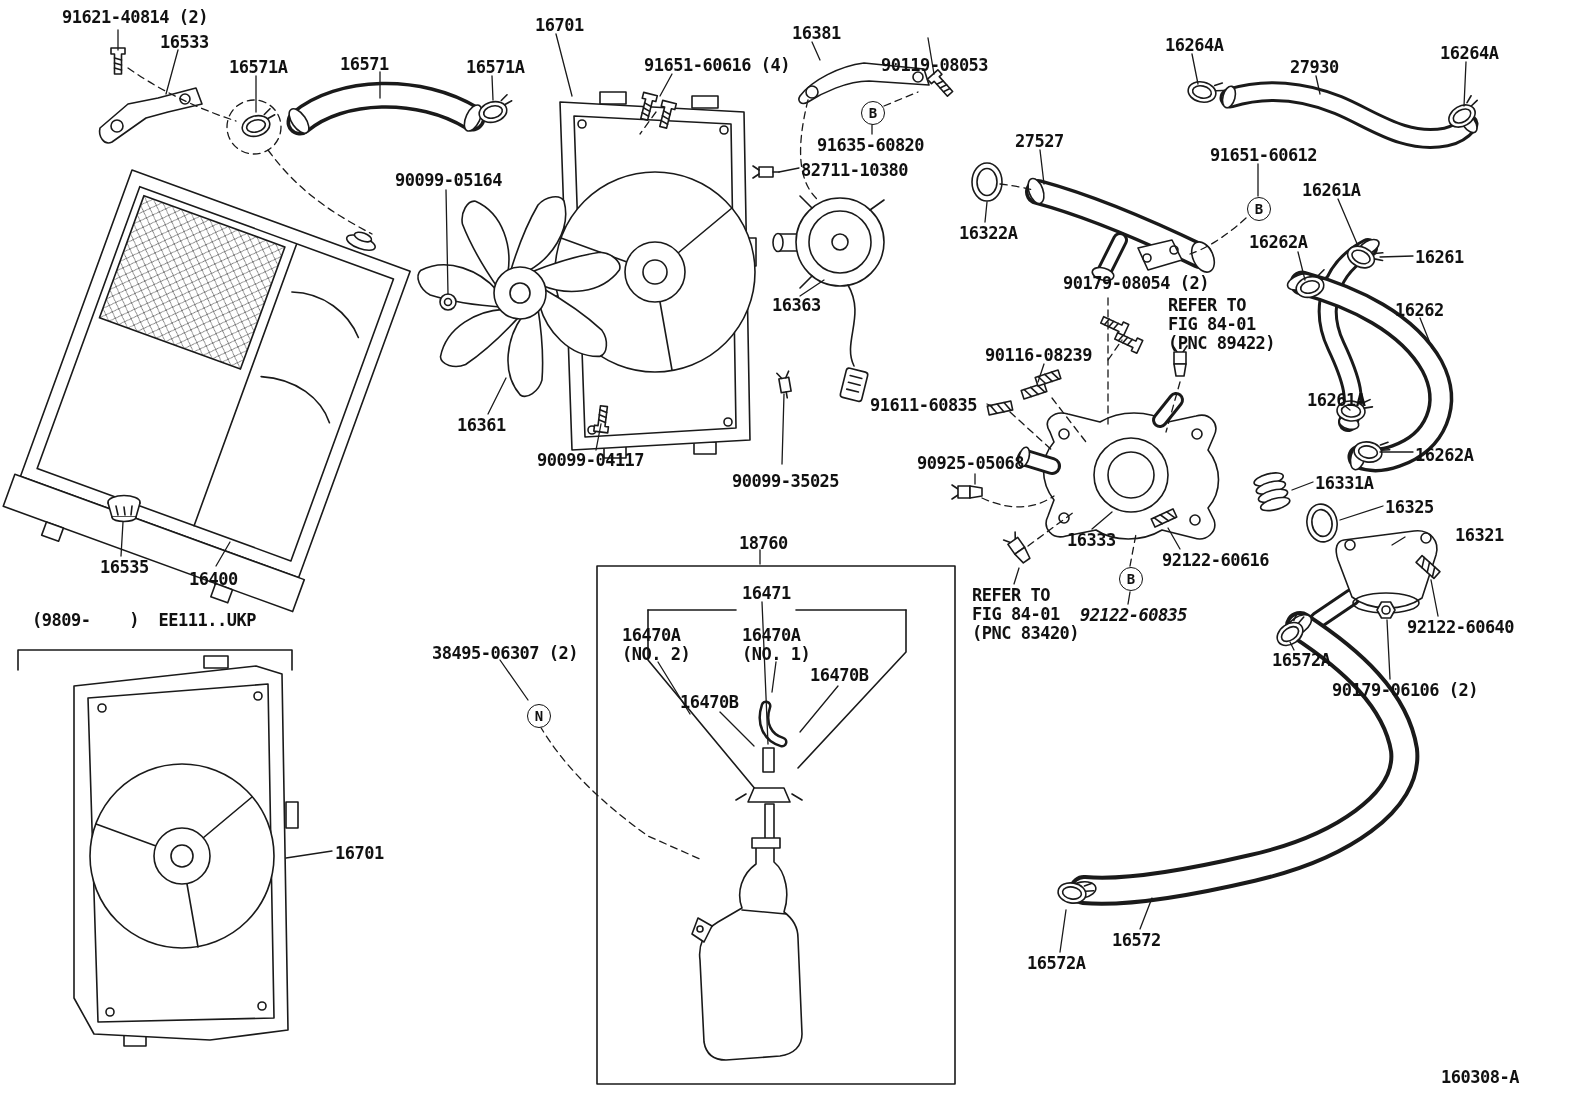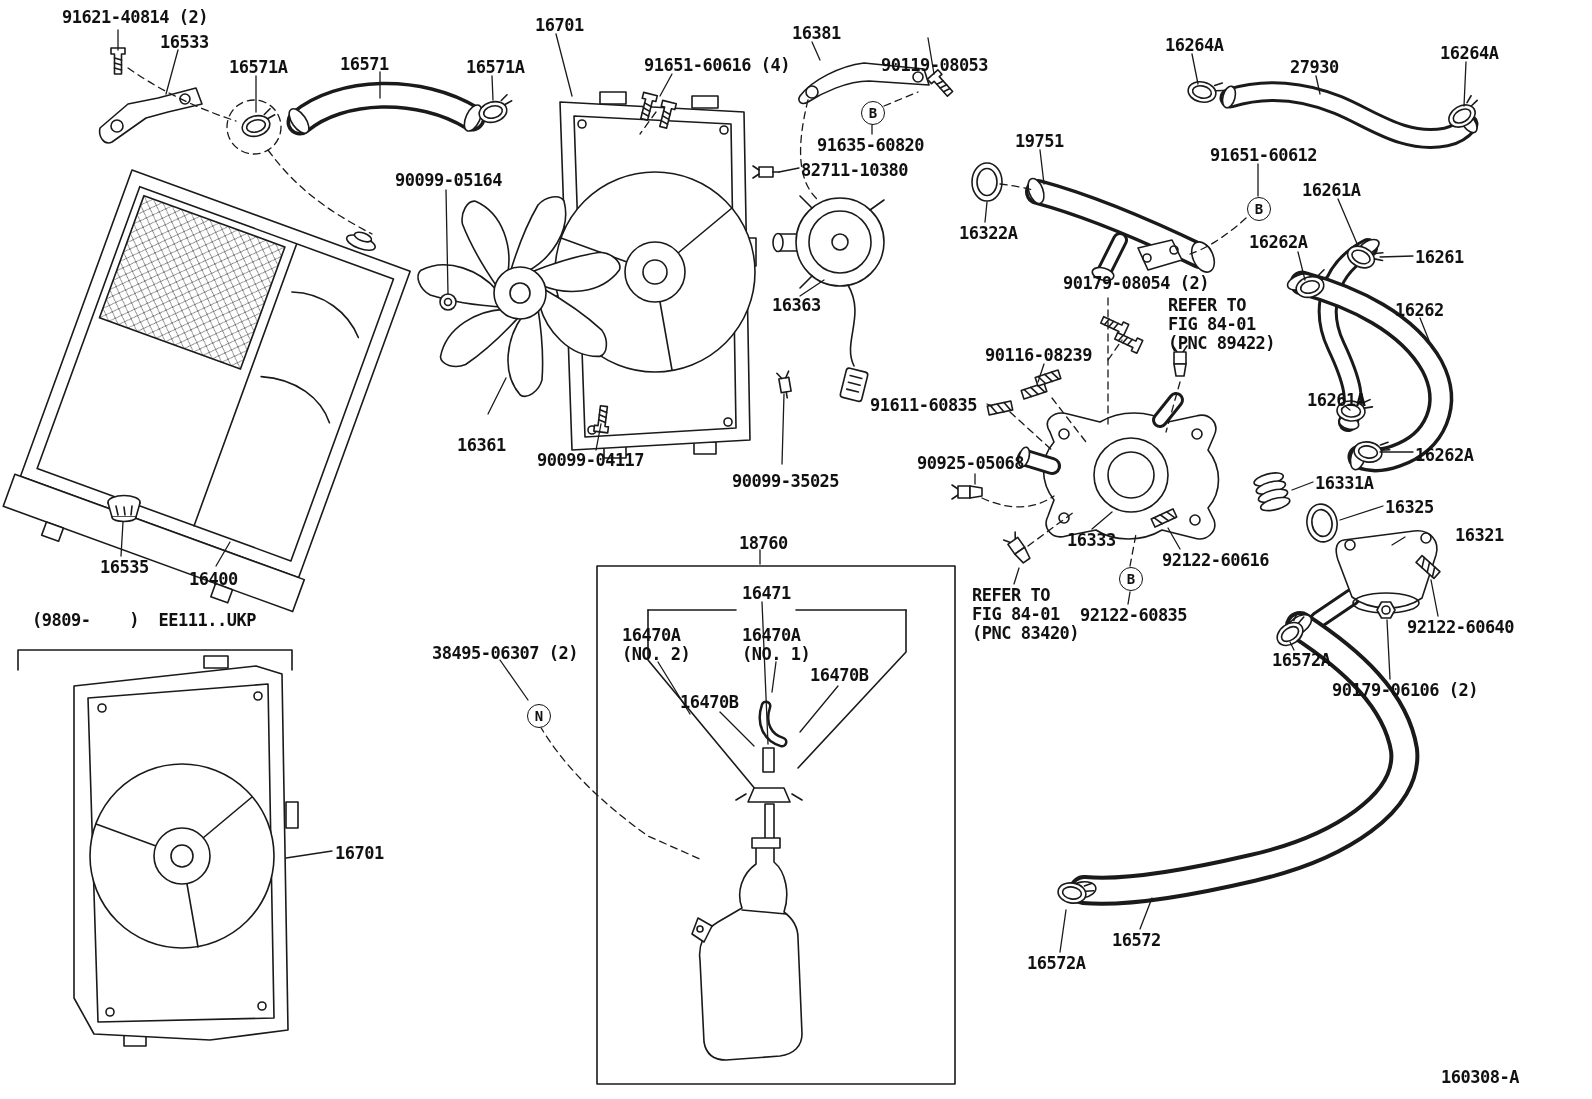--- a/index.html
+++ b/index.html
@@ -373,37 +373,37 @@
       <div class="part-label" style="left: 466px; top: 58px;">16571A</div>
       <div class="part-label" style="left: 535px; top: 16px;">16701</div>
       <div class="part-label" style="left: 612px; top: 56px; margin-left: 32px;">91651-60616 (4)</div>
       <div class="part-label" style="left: 792px; top: 24px;">16381</div>
       <div class="part-label" style="left: 881px; top: 20px; margin-top: 36px;">90119-08053</div>
       <div class="part-label" style="left: 1165px; top: 36px;">16264A</div>
       <div class="part-label" style="left: 1290px; top: 58px;">27930</div>
       <div class="part-label" style="left: 1440px; top: 44px;">16264A</div>
       <div class="part-label" style="left: 817px; top: 136px;">91635-60820</div>
       <div class="part-label" style="left: 801px; top: 161px; text-align: center;">82711-10380</div>
-      <div class="part-label" style="left: 1015px; top: 132px;">19751</div>
+      <div class="part-label" style="left: 1015px; top: 132px;">27527</div>
       <div class="part-label" style="left: 1210px; top: 146px;">91651-60612</div>
       <div class="part-label" style="left: 1302px; top: 181px;">16261A</div>
       <div class="part-label" style="left: 395px; top: 171px;">90099-05164</div>
       <div class="part-label" style="left: 959px; top: 224px;">16322A</div>
       <div class="part-label" style="left: 1249px; top: 233px;">16262A</div>
       <div class="part-label" style="left: 1415px; top: 248px;">16261</div>
       <div class="part-label" style="left: 1063px; top: 274px;">90179-08054 (2)</div>
       <div class="part-label" style="left: 1168px; top: 296px;">REFER TO
 FIG 84-01
 (PNC 89422)</div>
       <div class="part-label" style="left: 1395px; top: 301px;">16262</div>
       <div class="part-label" style="left: 772px; top: 296px;">16363</div>
       <div class="part-label" style="left: 985px; top: 346px;">90116-08239</div>
       <div class="part-label" style="left: 870px; top: 396px;">91611-60835</div>
       <div class="part-label" style="left: 1307px; top: 391px;">16261A</div>
-      <div class="part-label" style="left: 457px; top: 416px; margin-top: 20px;">16361</div>
+      <div class="part-label" style="left: 457px; top: 416px;">16361</div>
       <div class="part-label" style="left: 537px; top: 451px;">90099-04117</div>
       <div class="part-label" style="left: 732px; top: 472px;">90099-35025</div>
       <div class="part-label" style="left: 917px; top: 454px;">90925-05068</div>
       <div class="part-label" style="left: 1415px; top: 446px;">16262A</div>
       <div class="part-label" style="left: 1315px; top: 474px;">16331A</div>
       <div class="part-label" style="left: 1385px; top: 498px;">16325</div>
       <div class="part-label" style="left: 1407px; top: 526px; margin-left: 48px;">16321</div>
       <div class="part-label" style="left: 100px; top: 558px;">16535</div>
       <div class="part-label" style="left: 189px; top: 570px;">16400</div>
       <div class="part-label" style="left: 739px; top: 534px;">18760</div>
@@ -412,21 +412,21 @@
       <div class="part-label" style="left: 742px; top: 584px;">16471</div>
       <div class="part-label" style="left: 32px; top: 611px;">(9809-    )  EE111..UKP</div>
       <div class="part-label" style="left: 622px; top: 626px;">16470A
 (NO. 2)</div>
       <div class="part-label" style="left: 742px; top: 626px;">16470A
 (NO. 1)</div>
       <div class="part-label" style="left: 432px; top: 644px;">38495-06307 (2)</div>
       <div class="part-label" style="left: 972px; top: 586px;">REFER TO
 FIG 84-01
 (PNC 83420)</div>
-      <div class="part-label" style="left: 1080px; top: 606px;">92122-60835</div>
+      <div class="part-label" style="left: 1080px; top: 606px; font-style: italic;">92122-60835</div>
       <div class="part-label" style="left: 1407px; top: 618px;">92122-60640</div>
       <div class="part-label" style="left: 810px; top: 666px;">16470B</div>
       <div class="part-label" style="left: 680px; top: 693px;">16470B</div>
       <div class="part-label" style="left: 1272px; top: 651px;">16572A</div>
       <div class="part-label" style="left: 1332px; top: 681px;">90179-06106 (2)</div>
       <div class="part-label" style="left: 335px; top: 844px;">16701</div>
       <div class="part-label" style="left: 1112px; top: 931px;">16572</div>
       <div class="part-label" style="left: 1027px; top: 954px;">16572A</div>
       <div class="circle-letter" style="left: 861px; top: 101px;">B</div>
       <div class="circle-letter" style="left: 1247px; top: 197px;">B</div>

